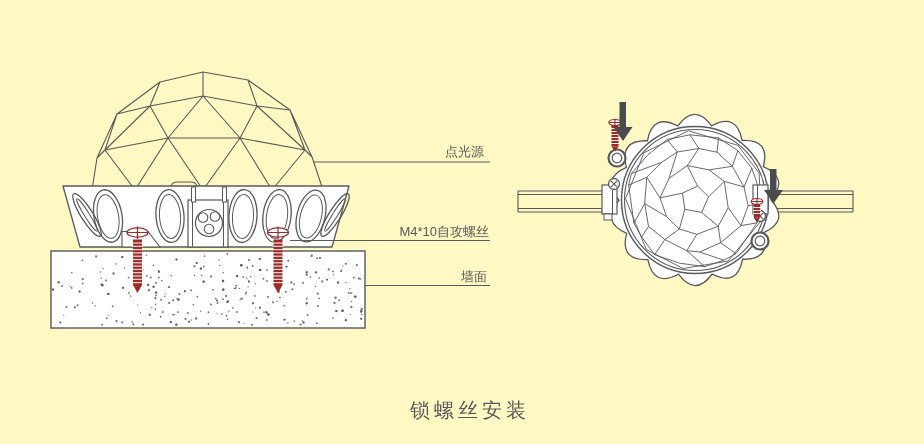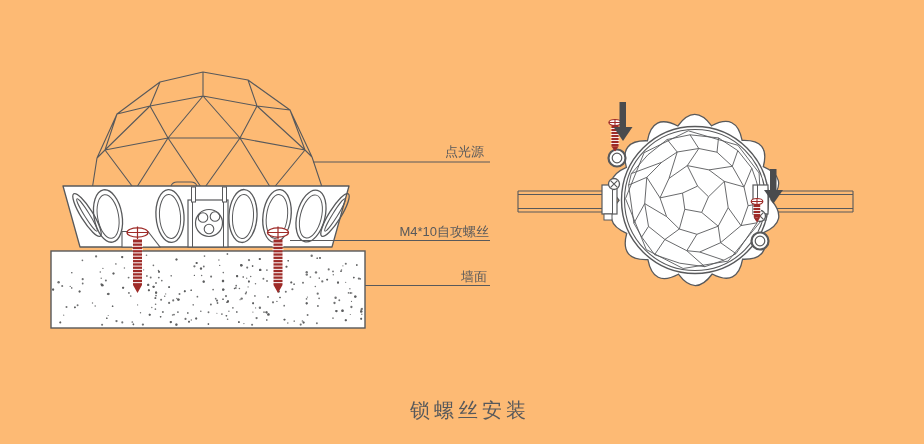--- a/index.html
+++ b/index.html
@@ -1,16 +1,16 @@
 <!DOCTYPE html>
 <html><head>
 <meta charset="utf-8">
 <style>
   html,body{margin:0;padding:0;background:#ffffff;}
-  .canvas{position:relative;width:924px;height:444px;background:#fdba74;overflow:hidden;
+  .canvas{position:relative;width:924px;height:444px;background:#fef9c3;overflow:hidden;
           font-family:"Liberation Sans","DejaVu Sans",sans-serif;}
   svg text{font-family:"Liberation Sans","DejaVu Sans",sans-serif;}
   .caption{position:absolute;left:0;top:397px;width:940px;text-align:center;
            font-size:20px;letter-spacing:4px;font-weight:400;}
 </style>
 </head>
 <body>
 
 <div class="canvas">
 

